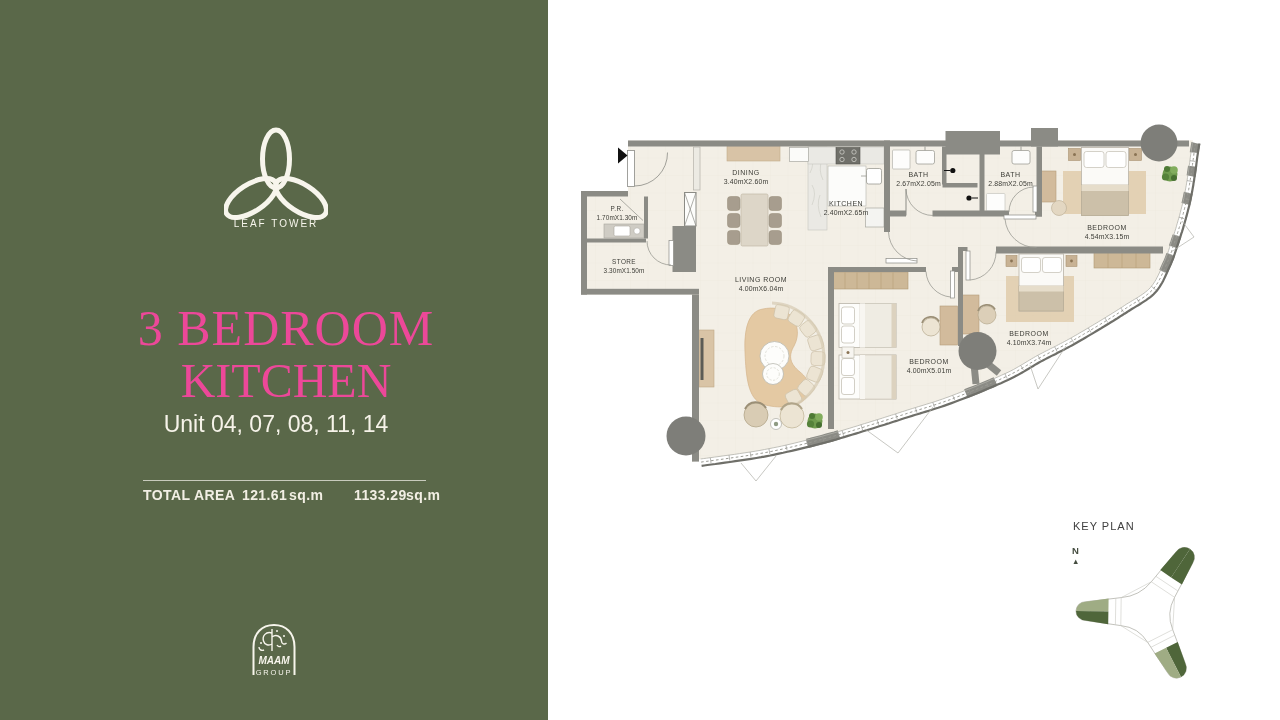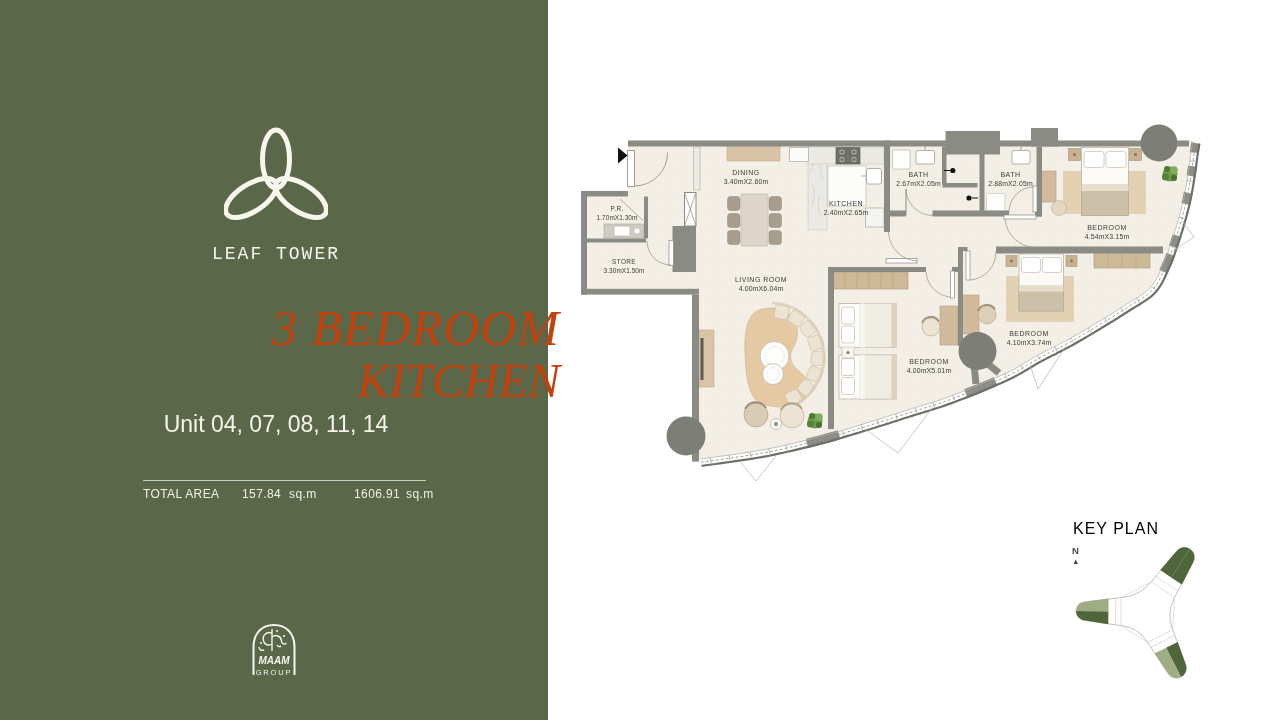--- a/index.html
+++ b/index.html
@@ -1,49 +1,49 @@
 <!DOCTYPE html>
 <html><head><meta charset="utf-8">
 <style>
 html,body{margin:0;padding:0;width:1280px;height:720px;overflow:hidden;background:#ffffff;font-family:"Liberation Sans",sans-serif;}
 #page{position:relative;width:1280px;height:720px;}
 #panel{position:absolute;left:0;top:0;width:548px;height:720px;background:#5a6849;}
 .rl{font:400 7px "Liberation Sans",sans-serif;fill:#3d3d37;text-anchor:middle;letter-spacing:0.5px;}
 .rd{font:400 6.9px "Liberation Sans",sans-serif;fill:#3d3d37;text-anchor:middle;letter-spacing:0.15px;}
 .rs{font:400 6.4px "Liberation Sans",sans-serif;fill:#3d3d37;text-anchor:middle;letter-spacing:0.4px;}
 .rd2{font:400 6.4px "Liberation Sans",sans-serif;fill:#3d3d37;text-anchor:middle;letter-spacing:0.1px;}
-#kptitle{position:absolute;left:1073px;top:520px;font-size:16px;letter-spacing:1px;color:#000000;}
+#kptitle{position:absolute;left:1073px;top:520px;font-size:11px;letter-spacing:1px;color:#404040;}
 #north{position:absolute;left:1072px;top:546px;color:#454d40;font-weight:bold;font-size:9.5px;line-height:10px;}
 </style></head>
 <body>
 <div id="page">
 
 <div id="panel"></div>
 
 <svg style="position:absolute;left:224px;top:124px" width="104" height="110" viewBox="0 0 104 110">
 <g fill="none" stroke="#f7f5ec" stroke-width="5">
 <ellipse cx="52" cy="35" rx="13.5" ry="29"></ellipse>
 <ellipse cx="27" cy="74" rx="13.5" ry="29" transform="rotate(57 27 74)"></ellipse>
 <ellipse cx="77" cy="74" rx="13.5" ry="29" transform="rotate(-57 77 74)"></ellipse>
 </g>
 </svg>
 
-<div style="position:absolute;left:0;top:244px;width:552px;text-align:center;color:#f7f5ec;font-size:18px;letter-spacing:2px;font-family:Liberation Mono, monospace;">LEAF TOWER</div>
-
-<div style="position:absolute;left:12px;top:302px;width:548px;text-align:right;color:#c2410c;font-family:'Liberation Serif',serif;font-size:50px;letter-spacing:1px;line-height:52px;font-style:italic;">3 BEDROOM<br><span style="font-size:48px;letter-spacing:0">KITCHEN</span></div>
+<div style="position:absolute;left:0;top:218px;width:552px;text-align:center;color:#f7f5ec;font-size:10px;letter-spacing:2px;">LEAF TOWER</div>
+
+<div style="position:absolute;left:12px;top:302px;width:548px;text-align:center;color:#ec4899;font-family:'Liberation Serif',serif;font-size:50px;letter-spacing:1px;line-height:52px;">3 BEDROOM<br><span style="font-size:48px;letter-spacing:0">KITCHEN</span></div>
 
 <div style="position:absolute;left:2px;top:411px;width:548px;text-align:center;color:#f6f3e9;font-size:23px;">Unit 04, 07, 08, 11, 14</div>
 
 <div style="position:absolute;left:143px;top:480px;width:283px;height:1px;background:#c8cbbd;"></div>
 
-<div style="position:absolute;left:143px;top:487px;width:290px;color:#f2efe4;font-size:12px;letter-spacing:0.4px;">
+<div style="position:absolute;left:143px;top:487px;width:290px;color:#f2efe4;font-size:14px;letter-spacing:0.4px;font-weight:bold;">
 <span>TOTAL AREA</span>
-<span style="position:absolute;left:99px">157.84</span>
+<span style="position:absolute;left:99px">121.61</span>
 <span style="position:absolute;left:146px">sq.m</span>
-<span style="position:absolute;left:211px">1606.91</span>
+<span style="position:absolute;left:211px">1133.29</span>
 <span style="position:absolute;left:263px">sq.m</span>
 </div>
 
 <svg style="position:absolute;left:251px;top:623px" width="46" height="56" viewBox="0 0 46 56">
 <path d="M 2.5,52 L 2.5,24 C 2.5,10 11,2 23,2 C 35,2 43.5,10 43.5,24 L 43.5,52" fill="none" stroke="#f7f5ec" stroke-width="2"></path>
 <g stroke="#f7f5ec" fill="none" stroke-width="1.4">
 <path d="M 21,6 L 21,28 M 21,10 C 15,8 11,13 12.5,18 C 13.5,22 18,23 21,21 M 21,14 C 25,11 30,13 30.5,18 M 30.5,18 c 0,3 3,4 5,2 M 8,24 c 0,3 3,4 5,3 M 26,22 c 1,2 3,2 4,1"></path>
 <circle cx="26" cy="8" r="1" fill="#f7f5ec" stroke="none"></circle>
         <circle cx="33" cy="13" r="1" fill="#f7f5ec" stroke="none"></circle>
         <circle cx="10" cy="20" r="1" fill="#f7f5ec" stroke="none"></circle>

